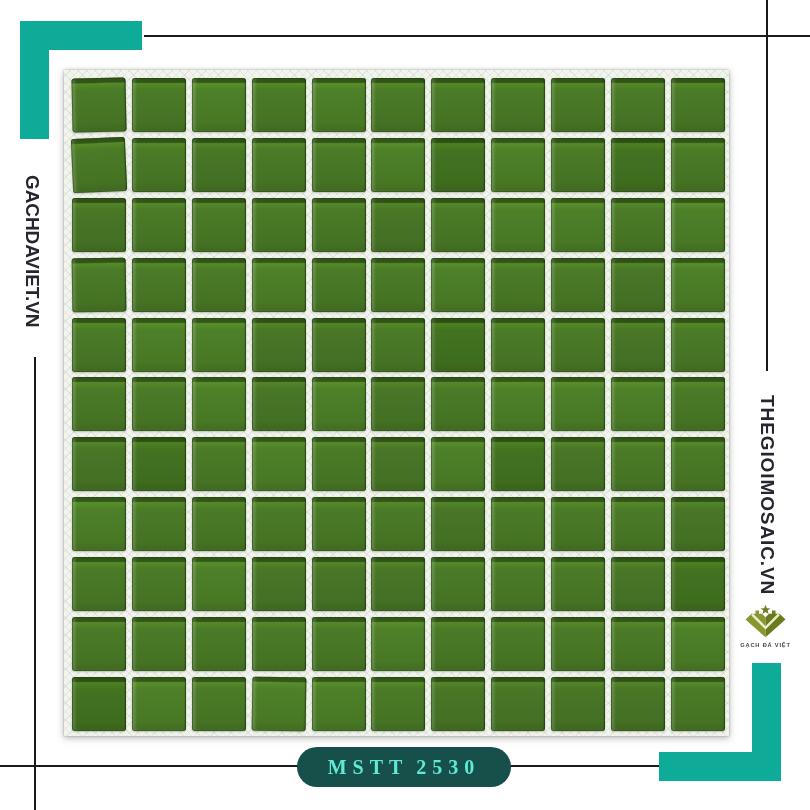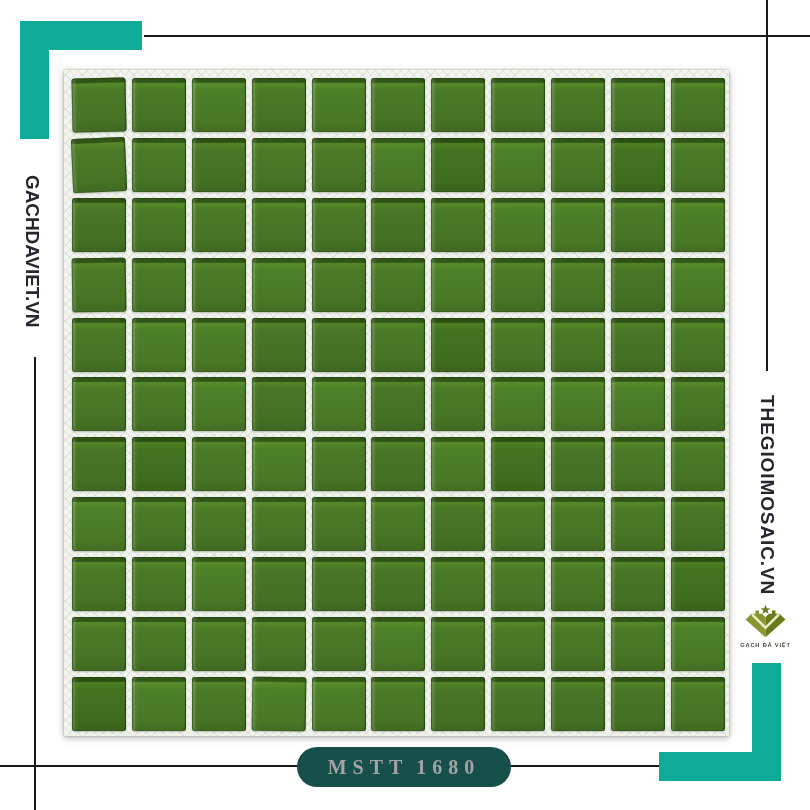--- a/index.html
+++ b/index.html
@@ -24,21 +24,21 @@
 .v2{filter:brightness(.97);}
 .v3{filter:brightness(.93) saturate(1.06);}
 
 .wm{position:absolute;font-weight:700;color:#26262e;
     writing-mode:vertical-rl;text-orientation:sideways;white-space:nowrap;}
 #wmL{left:21px;top:175px;font-size:19px;letter-spacing:-0.1px;}
 #wmR{left:756px;top:395px;font-size:19px;letter-spacing:0.9px;}
 
 #badge{position:absolute;left:297px;top:747px;width:214px;height:40px;border-radius:20px;
   background:#17504b;display:flex;align-items:center;justify-content:center;
-  font-family:"Liberation Serif",serif;font-weight:700;font-size:20px;color:#a3a3a3;letter-spacing:6px;}
+  font-family:"Liberation Serif",serif;font-weight:700;font-size:20px;color:#5eead4;letter-spacing:6px;}
 #badge .gap{display:inline-block;width:8px;}
 </style>
 </head>
 <body>
 
 <div class="abs teal" style="left:20px;top:21px;width:122px;height:29px;"></div>
 
 <div class="abs teal" style="left:20px;top:21px;width:29px;height:118px;"></div>
 
 <div class="rule" style="left:144px;top:35px;width:666px;height:2px;"></div>
@@ -225,14 +225,14 @@
   <path d="M50.5 21.5 L44.5 15.8 L40.5 15.8 L40.5 12.6 L37 12.6 L37 15.8 L34 15.8 L30.5 19.3 L30.5 39.3 Z" fill="#6b7a1c"></path>
 
   <path d="M17 16.4 L30.5 29.8 L44 16.4" fill="none" stroke="#e9f0c8" stroke-width="2.4"></path>
 
   <text x="30.5" y="48.5" text-anchor="middle" font-family="Liberation Sans, sans-serif" font-size="5.7" font-weight="700" letter-spacing="0.8" fill="#44443a">GẠCH ĐÁ VIỆT</text>
 </svg>
 
 <div id="badge">
     <span>MSTT</span>
     <span class="gap"></span>
-    <span>1680</span>
+    <span>2530</span>
   </div>
 
 </body></html>

